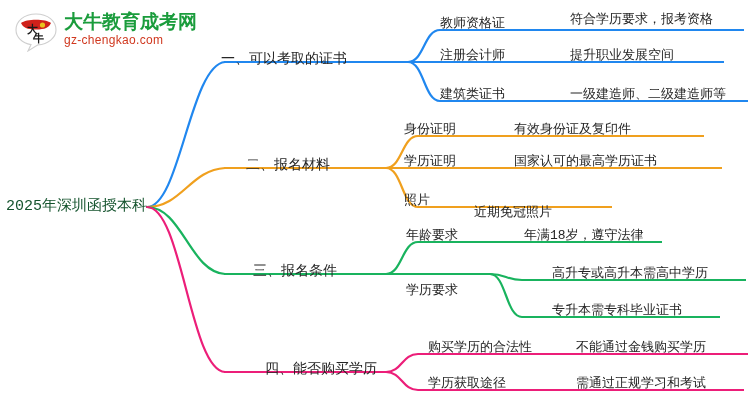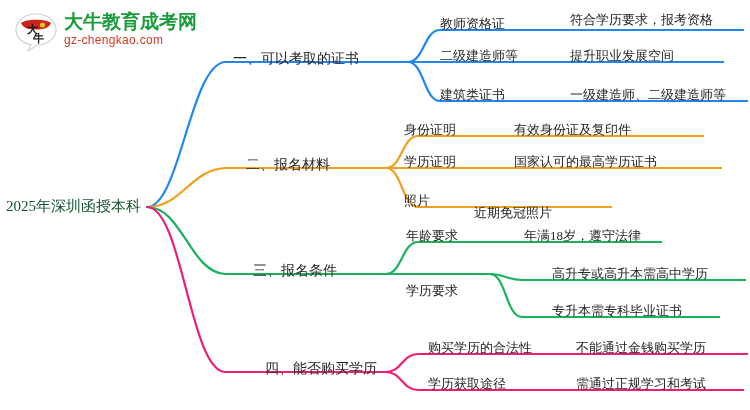--- a/index.html
+++ b/index.html
@@ -71,21 +71,21 @@
     stroke-linecap: round;
   }
   .underline {
     stroke-width: 2.2;
     stroke-linecap: butt;
   }
 
   
   .node {
     position: absolute;
-    font-family: Liberation Serif, serif;
+    font-family: Liberation Mono, monospace;
     color: #262626;
     white-space: nowrap;
     line-height: 1;
   }
   .node-root {
     font-size: 15px;
     color: #14532d;
   }
   .node-l1 {
     font-size: 14px;
@@ -149,24 +149,24 @@
     <path class="link" stroke="#ec1e79" d="M147,207 C182,207 190,370 225,372"></path>
     <path class="link" stroke="#ec1e79" d="M225,372 L386,372"></path>
     <path class="link" stroke="#ec1e79" d="M386,372 C402,372 402,354 418,354 L552,354"></path>
     <path class="link" stroke="#ec1e79" d="M386,372 C402,372 402,390 418,390 L552,390"></path>
     <line class="underline" stroke="#ec1e79" x1="552" y1="354" x2="748" y2="354"></line>
     <line class="underline" stroke="#ec1e79" x1="552" y1="390" x2="744" y2="390"></line>
   </svg>
 
   <div class="node node-root" style="left:6px; top:199px;">2025年深圳函授本科</div>
 
-  <div class="node node-l1" style="left:233px; top:52px;">一、可以考取的证书</div>
+  <div class="node node-l1" style="left:221px; top:52px;">一、可以考取的证书</div>
   <div class="node node-l2" style="left:440px; top:17px;">教师资格证</div>
   <div class="node node-l3" style="left:570px; top:13px;">符合学历要求，报考资格</div>
-  <div class="node node-l2" style="left:440px; top:49px;">二级建造师等</div>
+  <div class="node node-l2" style="left:440px; top:49px;">注册会计师</div>
   <div class="node node-l3" style="left:570px; top:49px;">提升职业发展空间</div>
   <div class="node node-l2" style="left:440px; top:88px;">建筑类证书</div>
   <div class="node node-l3" style="left:570px; top:88px;">一级建造师、二级建造师等</div>
 
   <div class="node node-l1" style="left:246px; top:158px;">二、报名材料</div>
   <div class="node node-l2" style="left:404px; top:123px;">身份证明</div>
   <div class="node node-l3" style="left:514px; top:123px;">有效身份证及复印件</div>
   <div class="node node-l2" style="left:404px; top:155px;">学历证明</div>
   <div class="node node-l3" style="left:514px; top:155px;">国家认可的最高学历证书</div>
   <div class="node node-l2" style="left:404px; top:194px;">照片</div>

